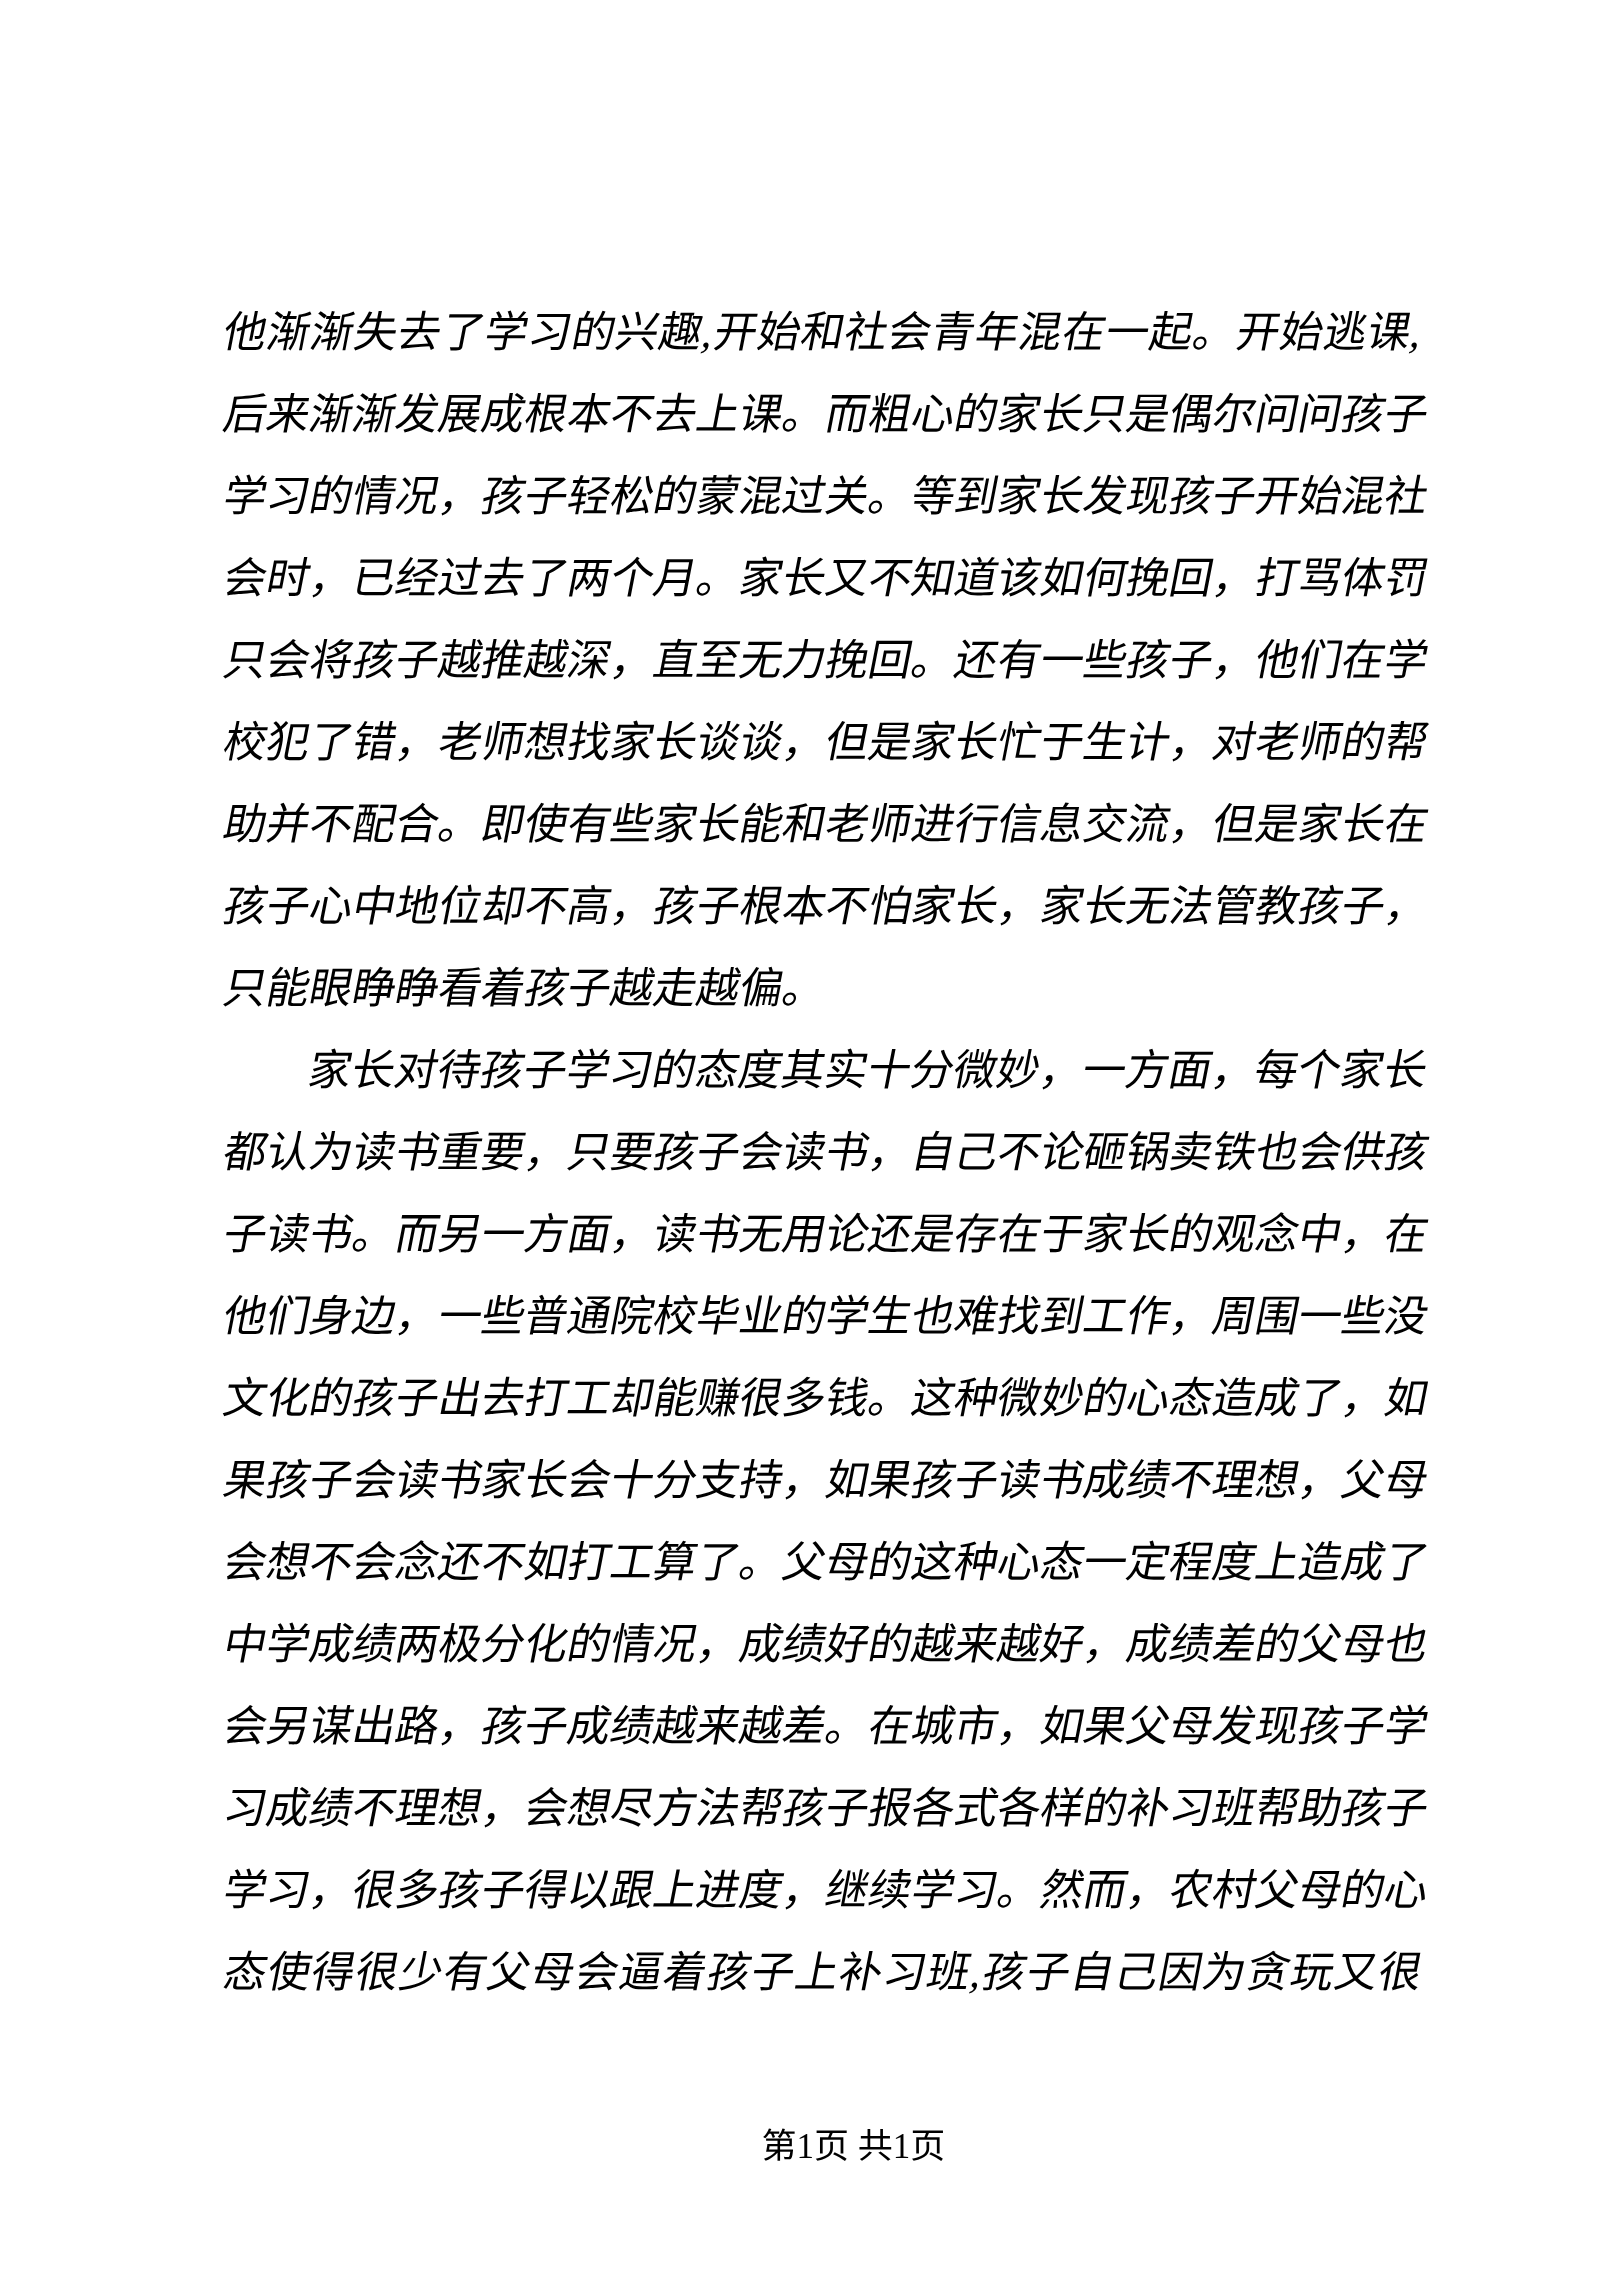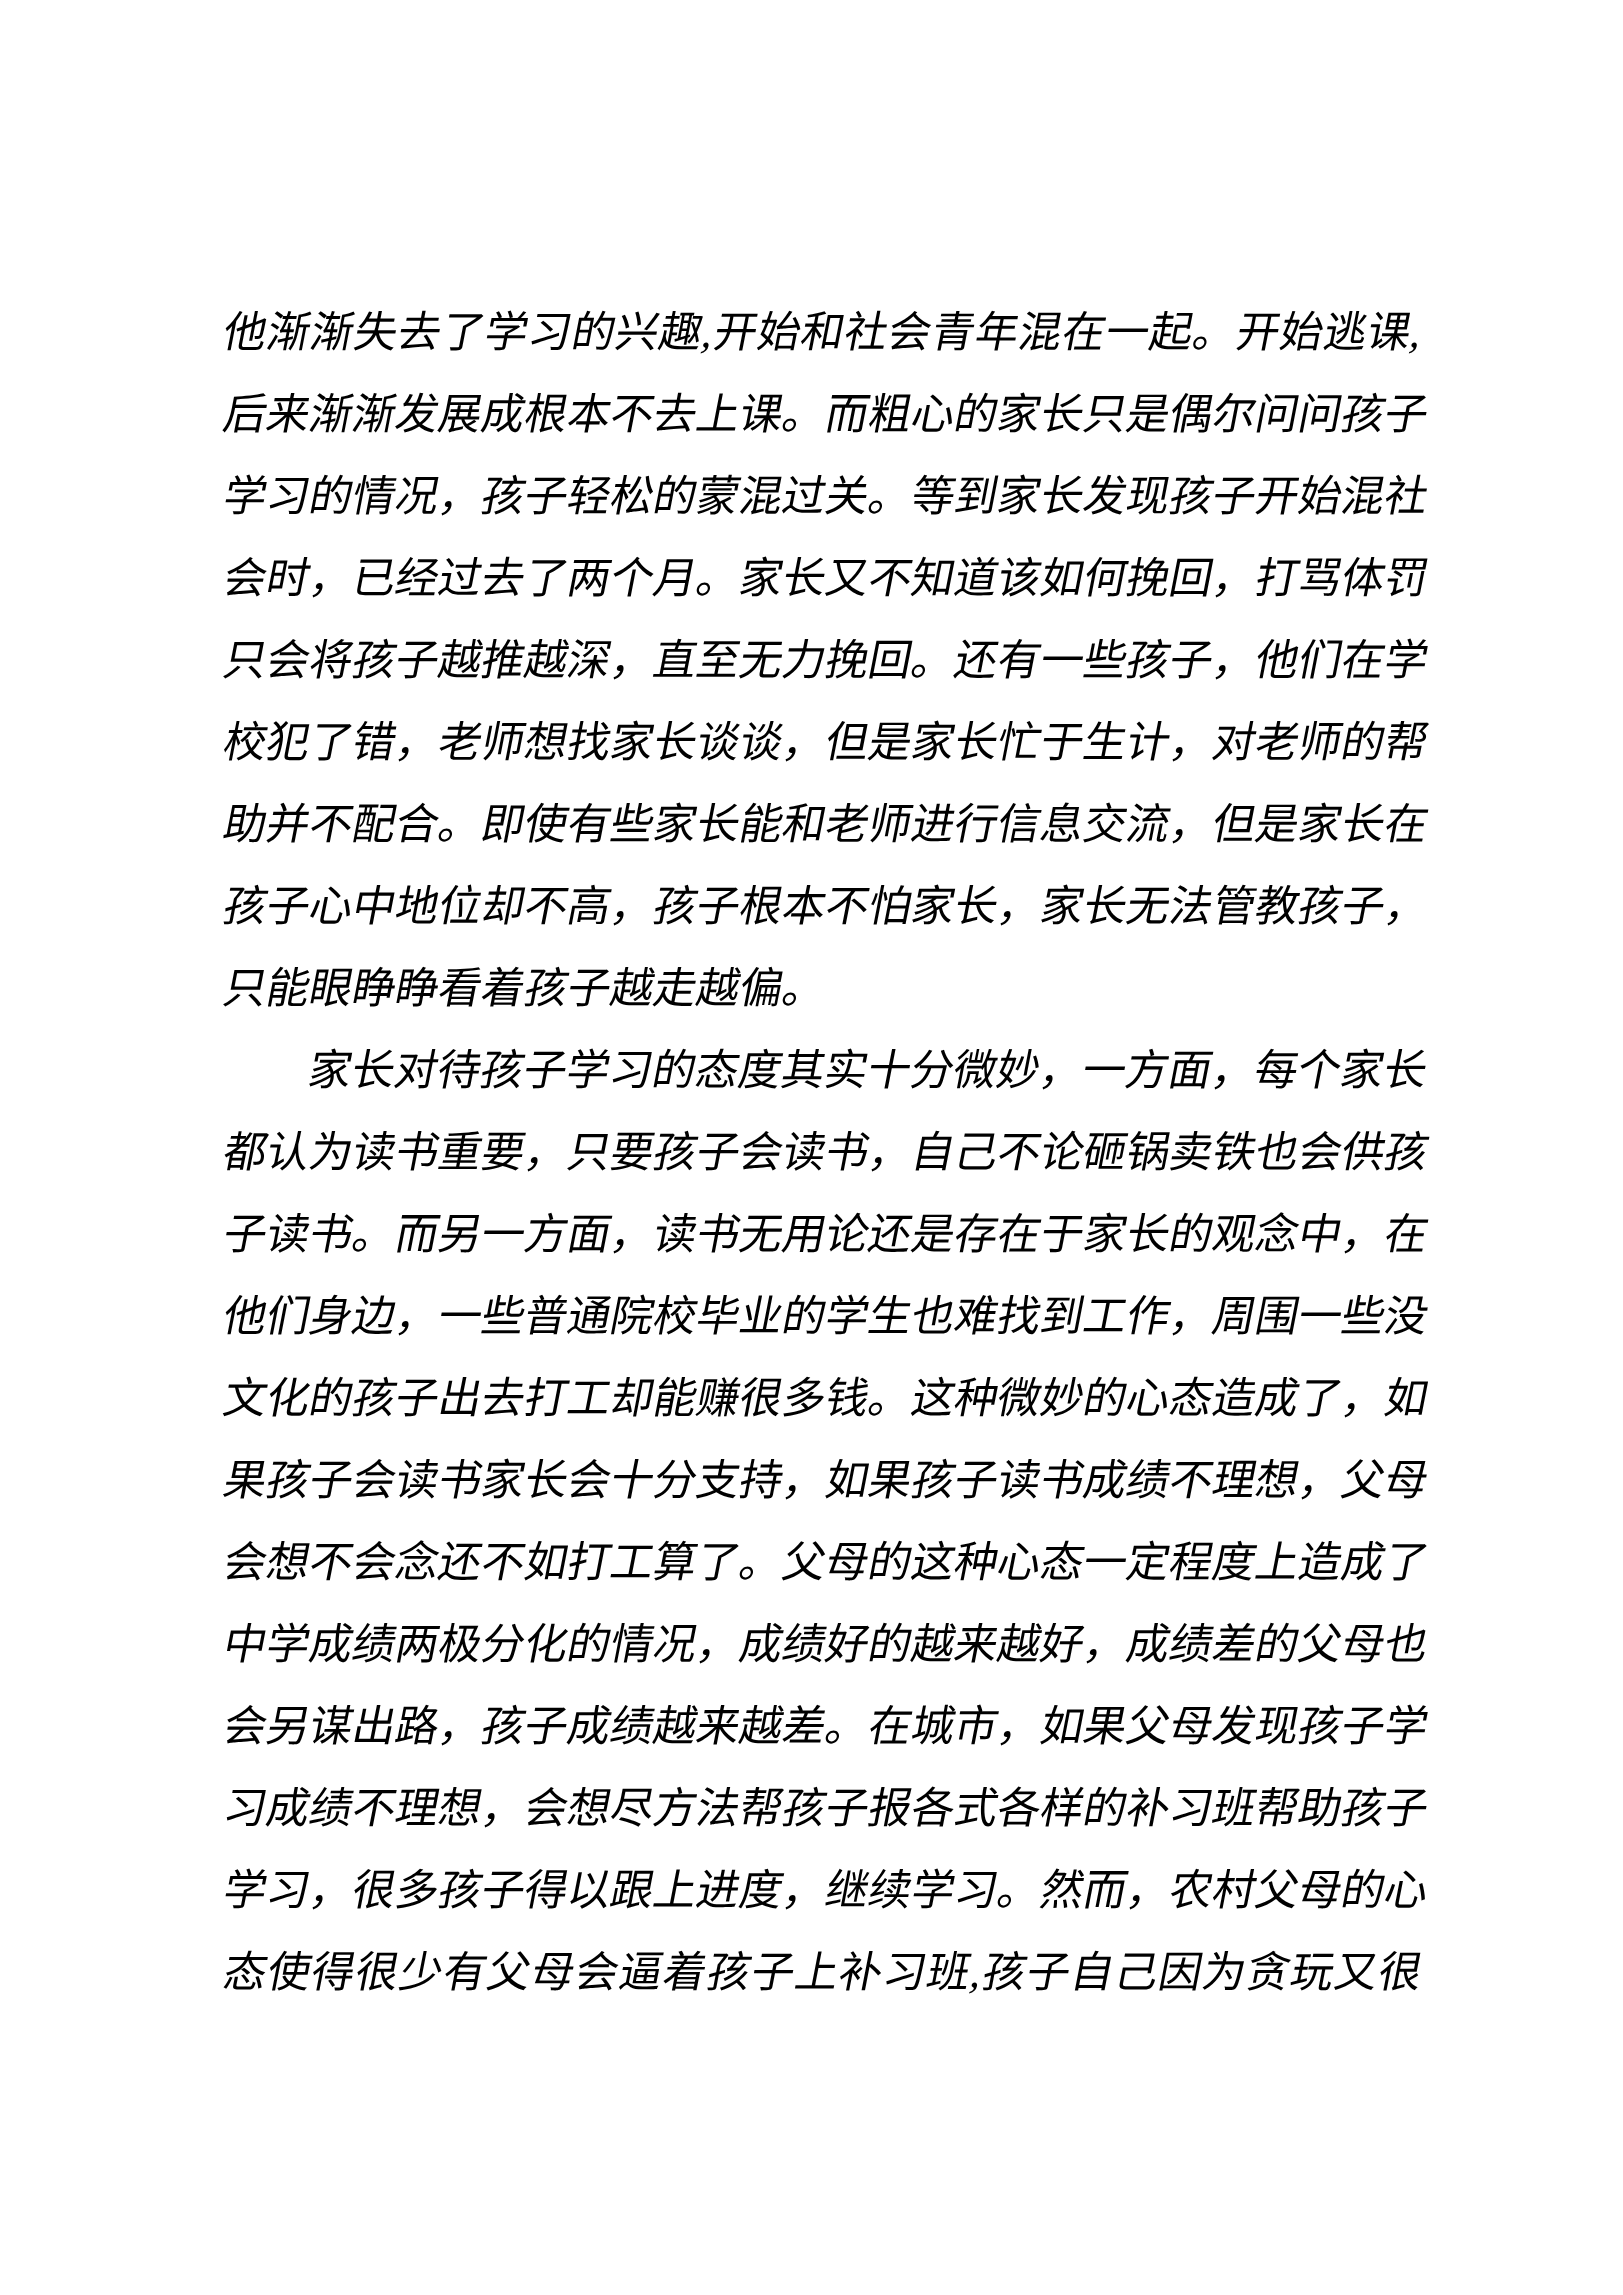--- a/index.html
+++ b/index.html
@@ -77,15 +77,18 @@
     <div class="line">文化的孩子出去打工却能赚很多钱。这种微妙的心态造成了，如</div>
     <div class="line">果孩子会读书家长会十分支持，如果孩子读书成绩不理想，父母</div>
     <div class="line">会想不会念还不如打工算了。父母的这种心态一定程度上造成了</div>
     <div class="line">中学成绩两极分化的情况，成绩好的越来越好，成绩差的父母也</div>
     <div class="line">会另谋出路，孩子成绩越来越差。在城市，如果父母发现孩子学</div>
     <div class="line">习成绩不理想，会想尽方法帮孩子报各式各样的补习班帮助孩子</div>
     <div class="line">学习，很多孩子得以跟上进度，继续学习。然而，农村父母的心</div>
     <div class="line">态使得很少有父母会逼着孩子上补习班,孩子自己因为贪玩又很</div>
   </div>
 
+  <div class="footer">
+    <span>第1页 共1页</span>
+  </div>
 
 </div>
 
 
 </body></html>

